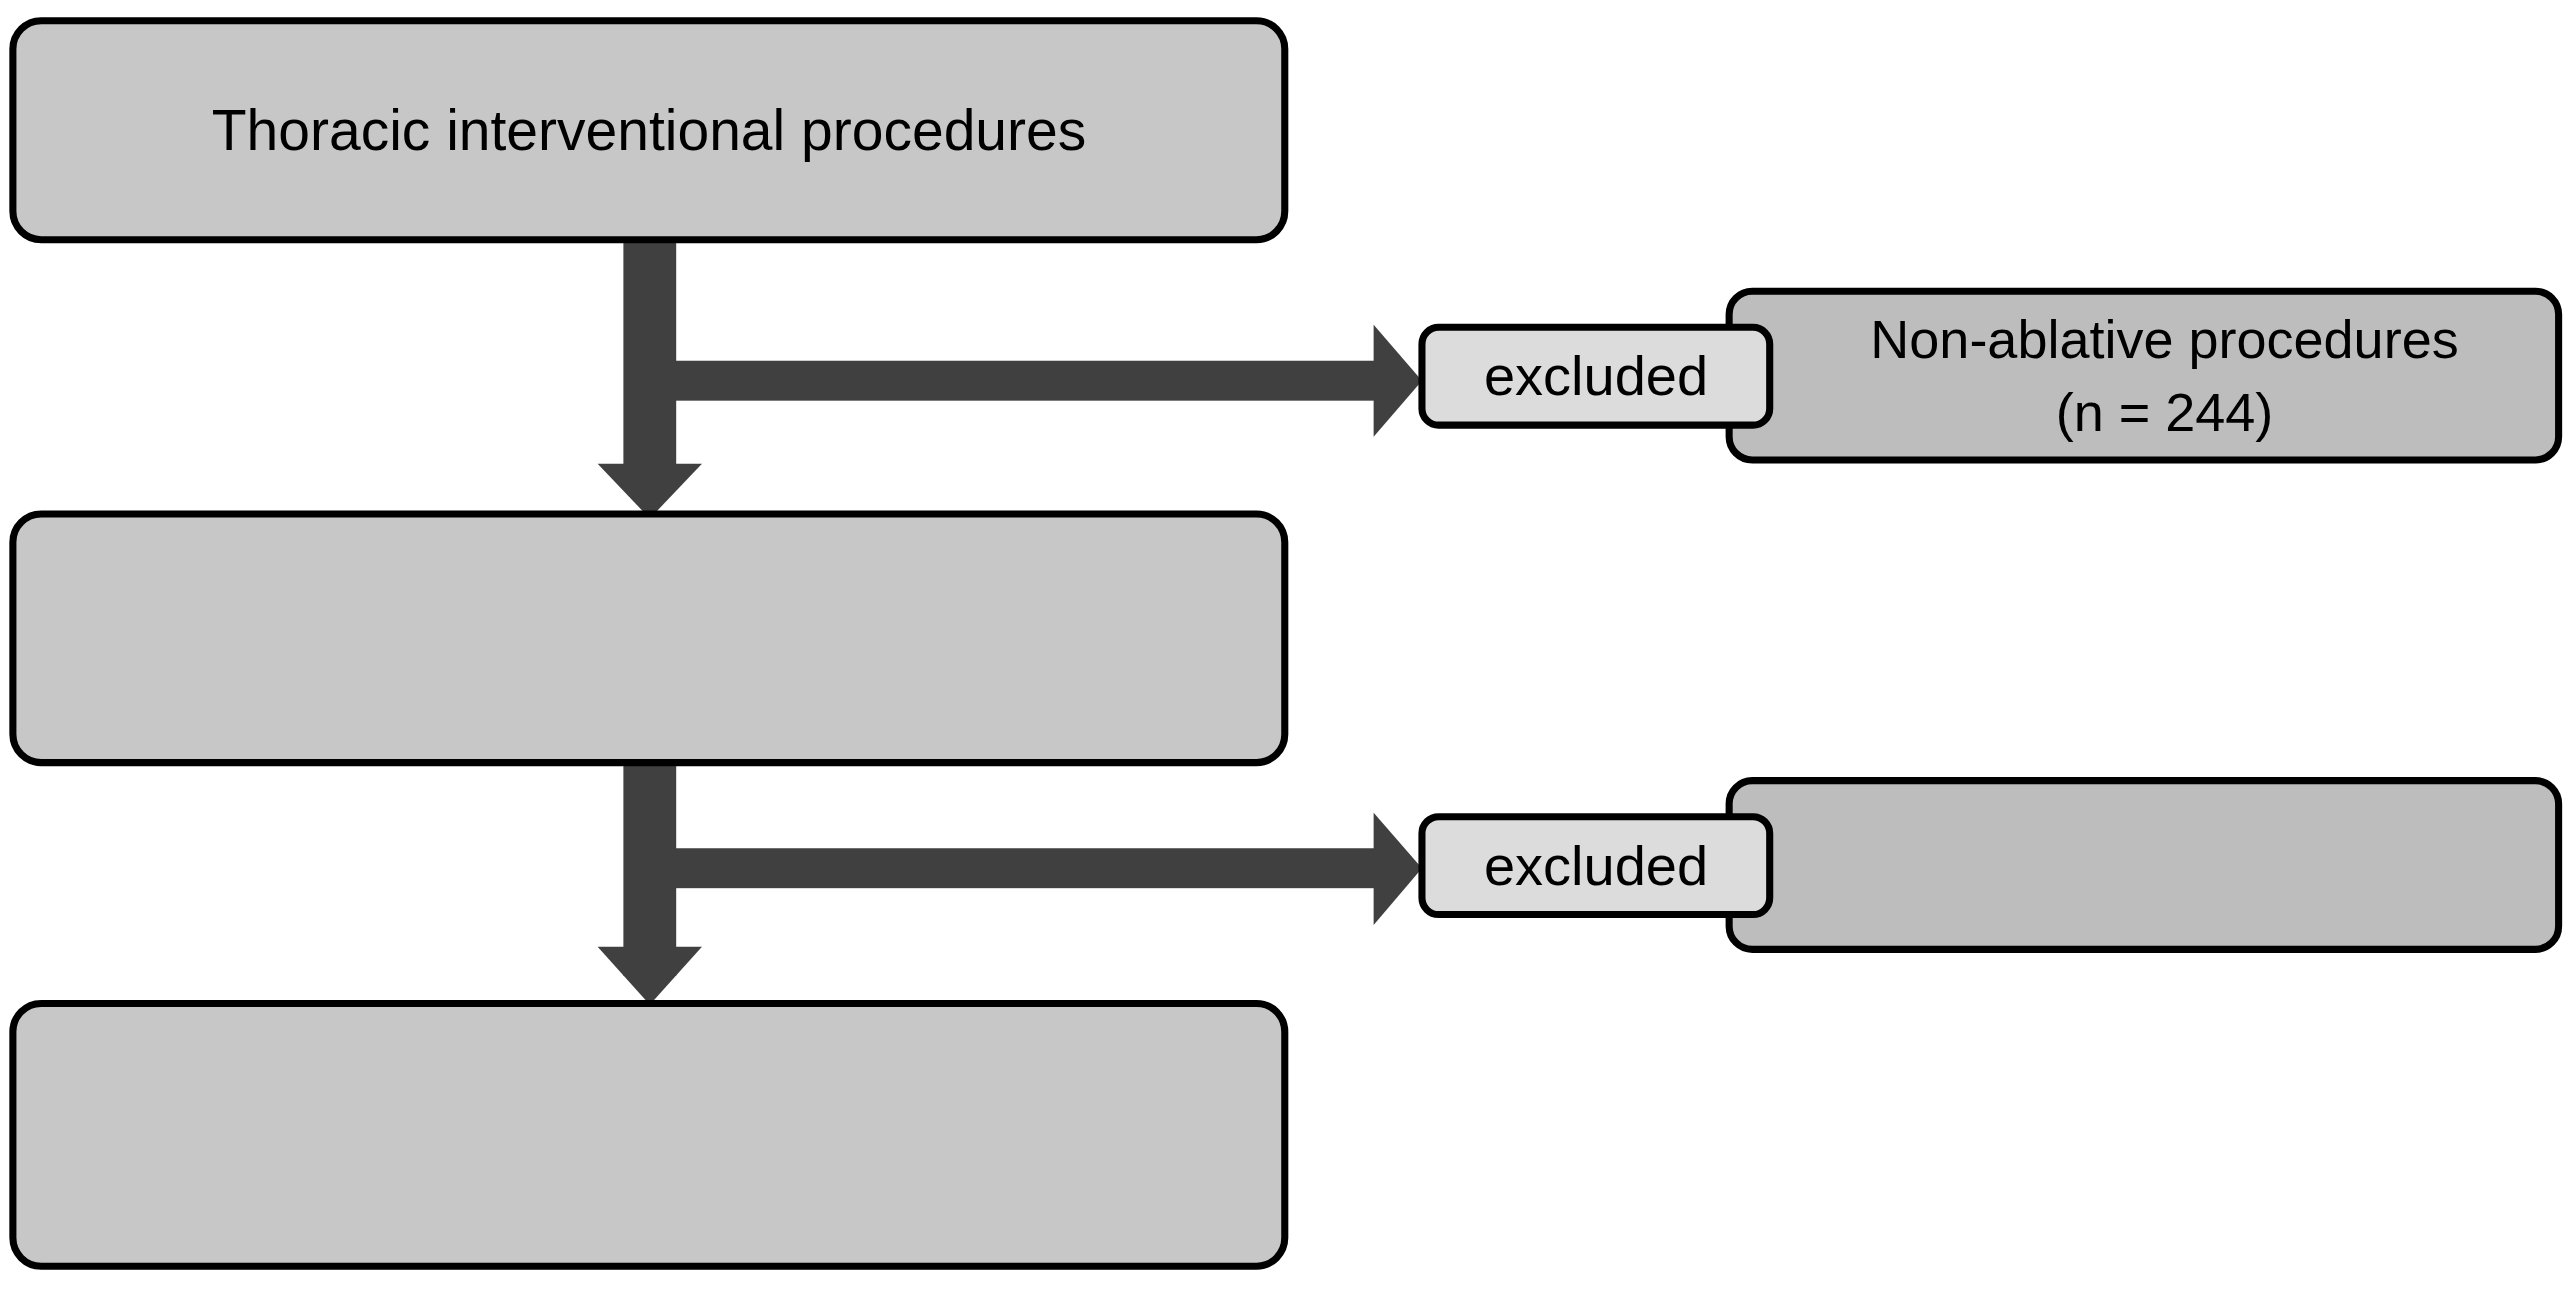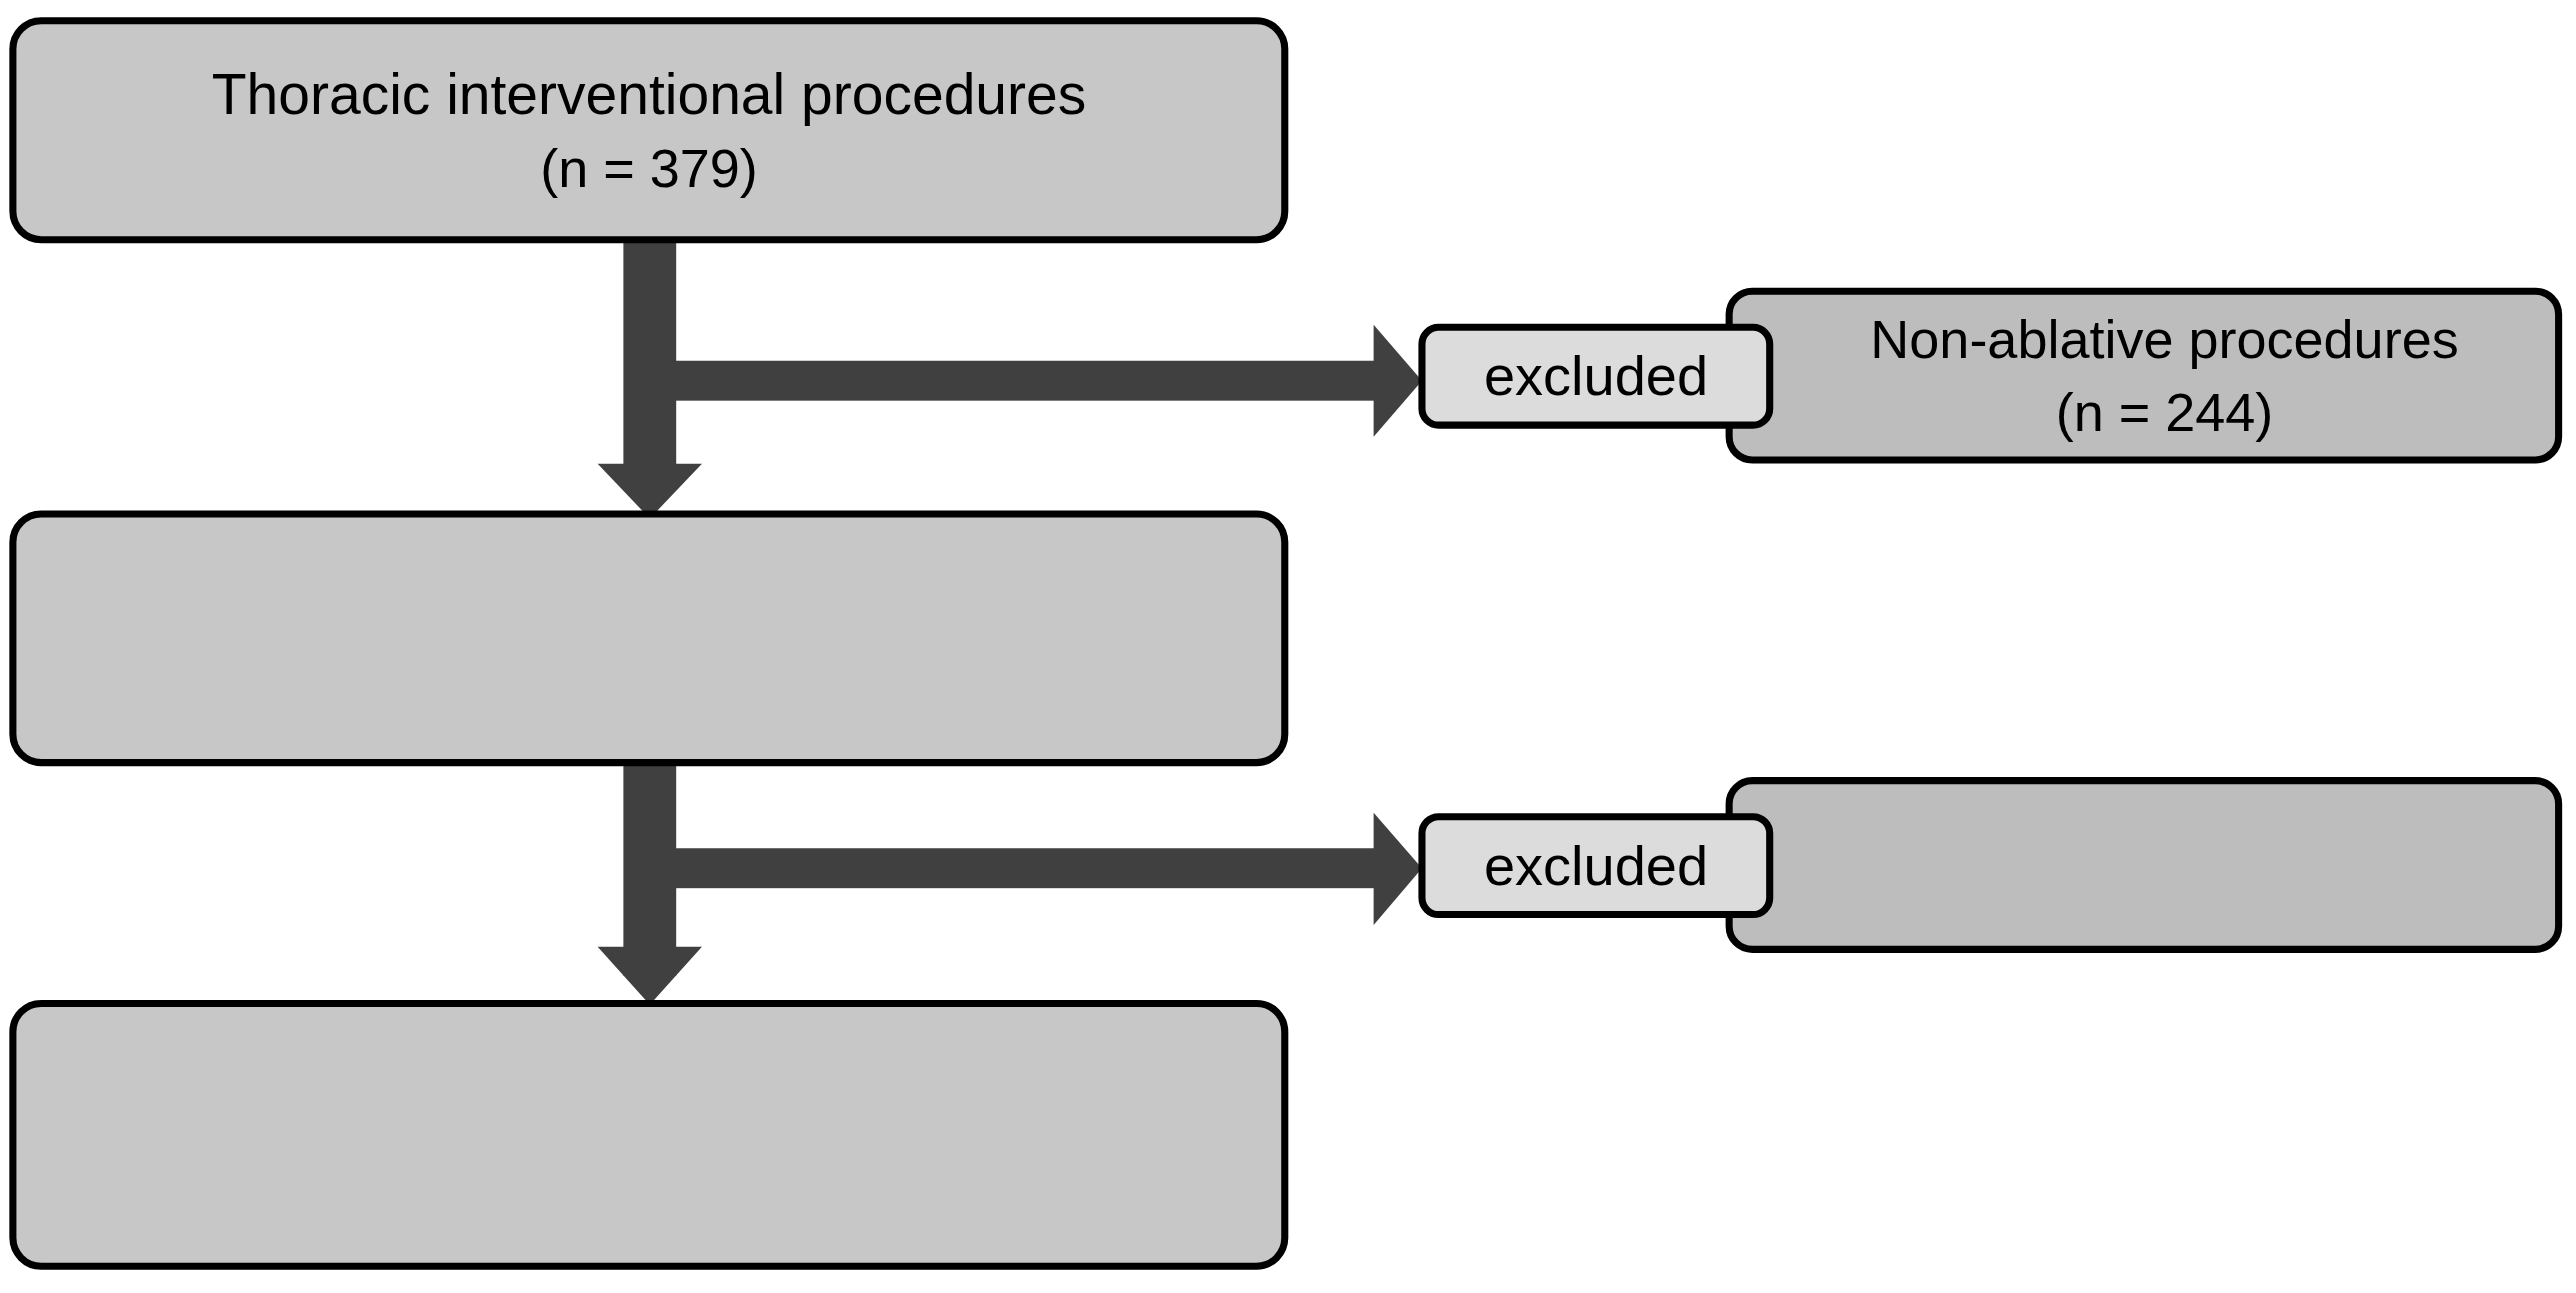--- a/index.html
+++ b/index.html
@@ -96,21 +96,20 @@
 
     <rect x="20" y="32" width="1975" height="340" rx="44" ry="44" fill="#c7c7c7" stroke="#000000" stroke-width="11"></rect>
 
     <rect x="20" y="798" width="1975" height="386" rx="44" ry="44" fill="#c7c7c7" stroke="#000000" stroke-width="11"></rect>
 
     <rect x="20" y="1558" width="1975" height="408" rx="44" ry="44" fill="#c7c7c7" stroke="#000000" stroke-width="11"></rect>
   </svg>
 
   <div class="box-text" style="left:13px; top:20.6px; width:1272px; height:219px;">
     <span class="tline primary-text">Thoracic interventional procedures</span>
-    <span class="tline secondary-text">(n = 379)</span>
   </div>
 
 
   <div class="box-text" style="left:13px; top:1003px; width:1272px; height:263px;">
   </div>
 
   <div class="box-text" style="left:1770px; top:291px; width:789px; height:169px;">
     <span class="tline secondary-text">Non-ablative procedures</span>
     <span class="tline secondary-text">(n = 244)</span>
   </div>

